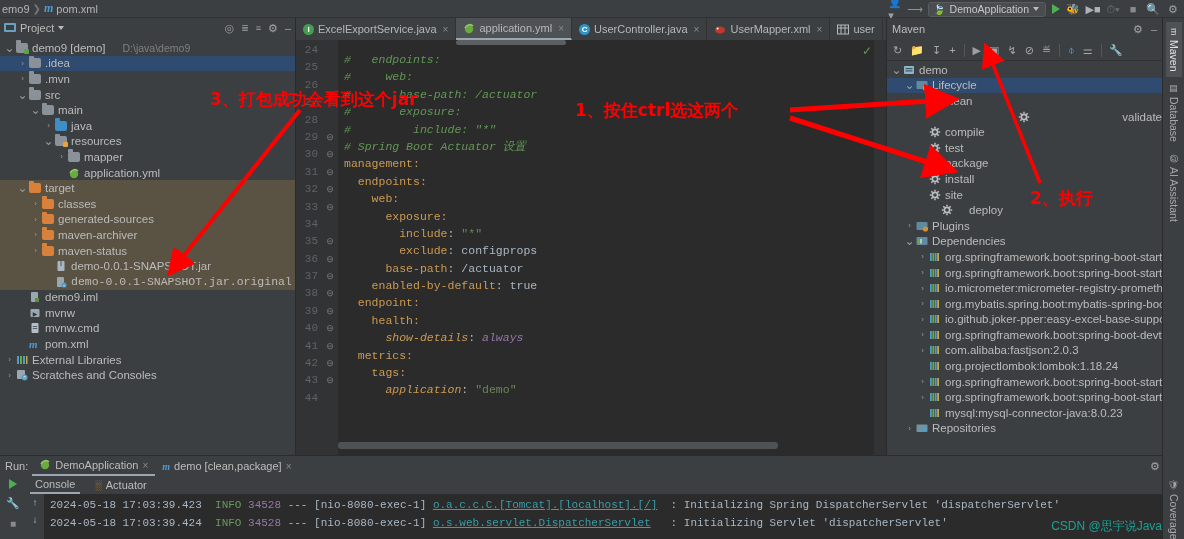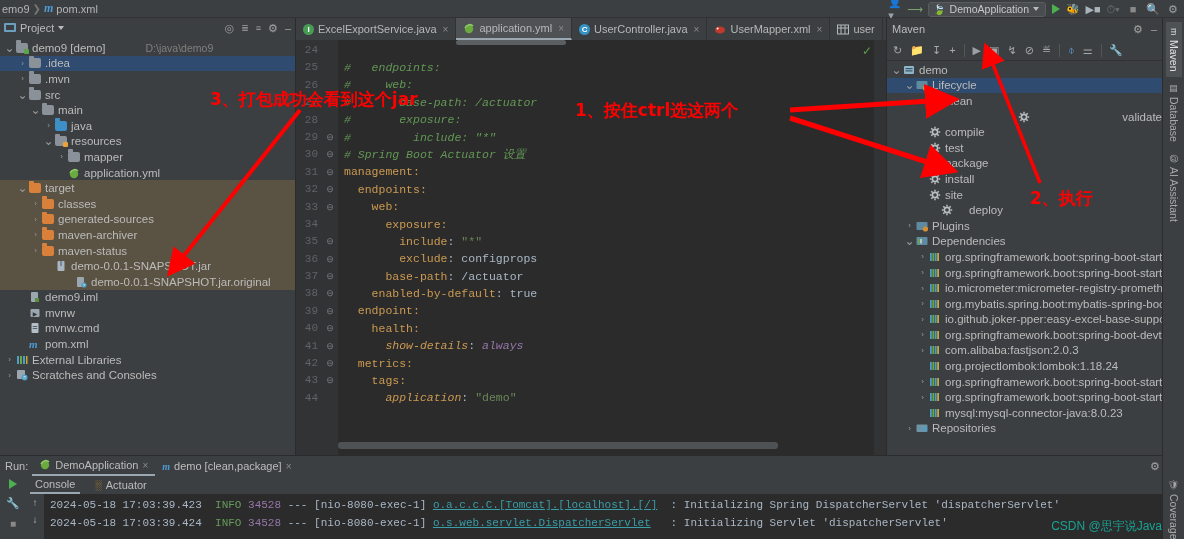--- a/index.html
+++ b/index.html
@@ -40,21 +40,21 @@
   #project-head .title { font-size: 11px; color: #bbb; }
   .caret-down { width: 0; height: 0; border-top: 4px solid #bbb; border-left: 3.5px solid transparent; border-right: 3.5px solid transparent; }
   #proj-tools { margin-left: auto; display: flex; align-items: center; gap: 7px; color: #a3a3a3; }
   #proj-tree { flex: 1; overflow: hidden; padding-top: 2px; font-size: 11.5px; }
   .row { height: 15.6px; display: flex; align-items: center; white-space: nowrap; position: relative; }
   .row .arrow { width: 11px; text-align: center; color: #9b9b9b; font-size: 8px; flex: 0 0 11px; }
   .row .ico { width: 14px; display: inline-flex; justify-content: center; align-items: center; margin-right: 3px; flex: 0 0 14px; }
   .row .lbl { color: #bbbbbb; }
   .row.sel-blue { background: #2f4b6f; }
   .row.hl-target { background: #5a5243; }
-  .path { color: #7f7f7f; margin-left: 0; font-size: 10.5px; padding-left: 40px; }
+  .path { color: #7f7f7f; margin-left: 17px; font-size: 10.5px; }
   
   .folder { width: 12px; height: 10px; border-radius: 1px 2px 2px 2px; position: relative; display:inline-block; }
   .folder:before { content:""; position:absolute; top:-2.5px; left:0; width:5px; height:3px; border-radius: 1px 1px 0 0; background: inherit; }
   .badge { position: absolute; right: -1px; bottom: -1px; width: 5px; height: 5px; border-radius: 1px; }
   .b-green { background: #5aa54b; }
   .b-orange { background: #e8a33d; }
 
   
   #editor { flex: 1; background: #2b2b2b; position: relative; overflow: hidden; display: flex; flex-direction: column; }
   #tabs { height: 22px; background: #3c3f41; display: flex; align-items: stretch; font-size: 11px; }
@@ -62,21 +62,21 @@
   .tab.active { background: #4e5254; border-bottom: 2px solid #9aa7b0; }
   .tab .x { color: #8a8a8a; font-size: 10px; margin-left: 2px; }
   .tab-ic { font-size: 10px; display:inline-flex; align-items:center; }
   .circ { width: 11px; height: 11px; border-radius: 50%; color: #fff; font-size: 8px; display: inline-flex; align-items: center; justify-content: center; font-weight: bold;}
   .c-green { background: #499c54; }
   .c-blue { background: #3592c4; }
   #tabs-right { margin-left: auto; display: flex; align-items: center; gap: 6px; padding: 0 6px; color: #a9a9a9; }
   #code-area { flex: 1; display: flex; position: relative; overflow: hidden; }
   #gutter { width: 26px; background: #313335; color: #606366; text-align: right; padding-right: 4px; padding-top: 2px; font-size: 11px; }
   #folds { width: 16px; background: #313335; padding-top: 2px; position: relative; }
-  #code { flex: 1; padding-top: 11px; padding-left: 6px; font-size: 11.5px; color: #a9b7c6; position: relative; margin-top: 8px; }
+  #code { flex: 1; padding-top: 11px; padding-left: 6px; font-size: 11.5px; color: #a9b7c6; position: relative; }
   .cl { height: 17.4px; line-height: 17.4px; white-space: pre; }
   .cmt { color: #629755; font-style: italic; }
   .key { color: #cc9a51; }
   .str { color: #6a8759; }
   .val { color: #a9b7c6; }
   .kw-purple { color: #9876aa; font-style: italic; }
   .fold-mark { height: 17.4px; line-height: 17.4px; color: #7a7d80; font-size: 9px; text-align: center; }
   #h-scroll { position: absolute; left: 42px; bottom: 6px; width: 440px; height: 7px; background: #4e5254; border-radius: 3px;}
   #v-marker { position: absolute; right: 0; top: 0; width: 12px; height: 100%; background: #313335;}
   #check { position: absolute; right: 14px; top: 4px; color: #5a9e4b; font-size: 12px; }
@@ -284,21 +284,21 @@
         <div class="row hl-target" style="padding-left: 43px;">
           <span class="arrow"></span>
           <span class="ico">
             <svg width="12" height="12" viewBox="0 0 12 12">
               <rect x="2.5" y="1" width="7" height="10" rx="1" fill="#a9b6c2"></rect>
               <rect x="5.2" y="1" width="1.6" height="5" fill="#6d7d8c"></rect>
             </svg>
           </span>
           <span class="lbl">demo-0.0.1-SNAPSHOT.jar</span>
         </div>
-        <div class="row hl-target" style="padding-left: 63px;">
+        <div class="row hl-target" style="padding-left: 43px; font-family: Liberation Mono, monospace;">
           <span class="arrow"></span>
           <span class="ico">
             <svg width="12" height="12" viewBox="0 0 12 12">
               <rect x="2" y="1" width="7" height="10" rx="1" fill="#9aa6b0"></rect>
               <circle cx="9" cy="9" r="2.6" fill="#4f9ec4"></circle>
               <text x="9" y="11" font-size="4.4" text-anchor="middle" fill="#fff">?</text>
             </svg>
           </span>
           <span class="lbl">demo-0.0.1-SNAPSHOT.jar.original</span>
         </div>

